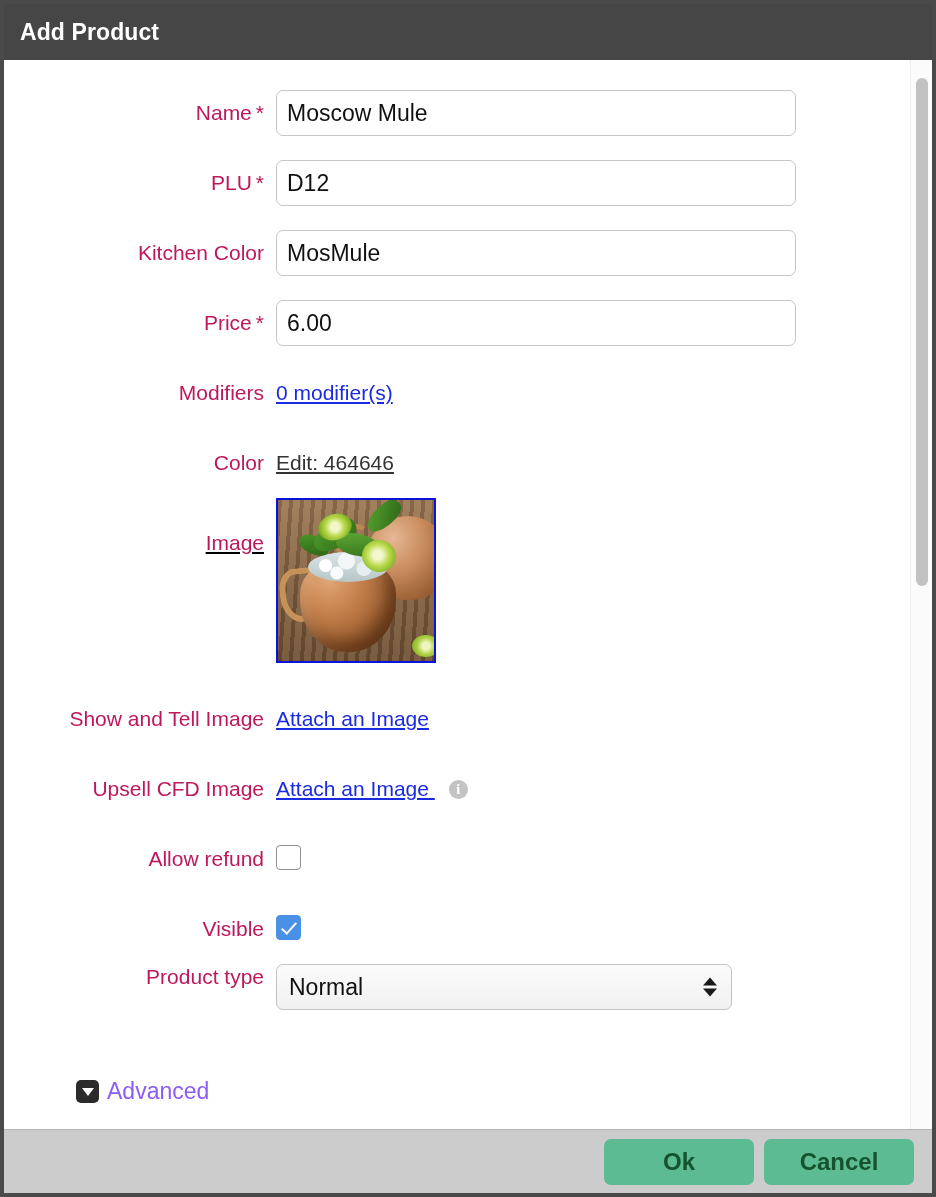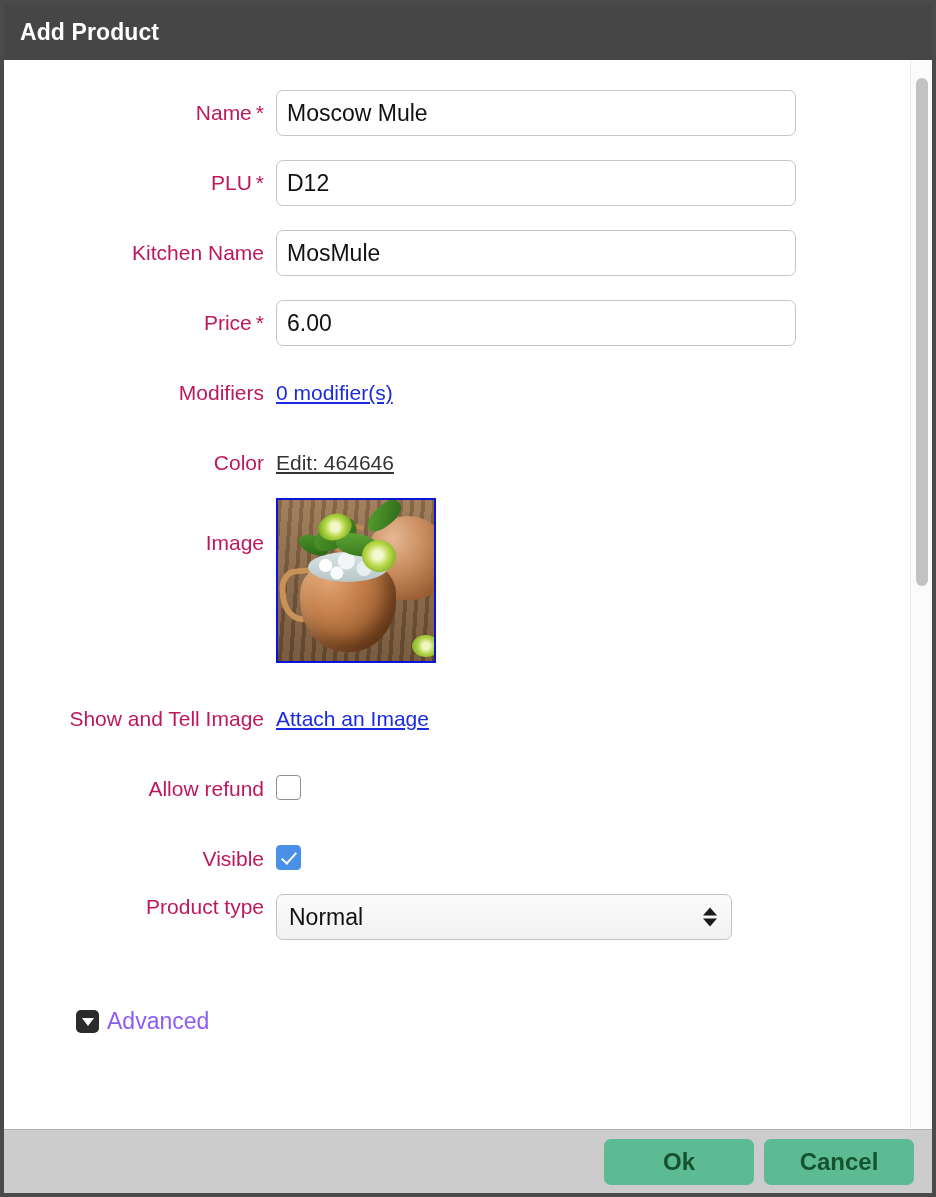--- a/index.html
+++ b/index.html
@@ -123,21 +123,21 @@
     font-size: 14px;
     font-weight: bold;
     line-height: 19px;
     text-align: center;
     vertical-align: 2px;
     margin-left: 14px;
     font-family: "Liberation Serif", serif;
   }
 
   
-  .row-image { align-items: flex-start; height: 186px; }
+  .row-image { align-items: flex-start; height: 186px; text-decoration: underline; }
   .row-image .label { padding-top: 32px; }
   .thumb {
     width: 160px;
     height: 165px;
     box-sizing: border-box;
     border: 2px solid #0a14d8;
     overflow: hidden;
     position: relative;
     background: #8a6a4a;
   }
@@ -419,21 +419,21 @@
       </div>
 
       <div class="row row-input">
         <div class="label"><span>PLU</span><span class="req">*</span></div>
         <div class="field">
           <input class="text-input" type="text" value="D12" style="">
         </div>
       </div>
 
       <div class="row row-input">
-        <div class="label">Kitchen Name</div>
+        <div class="label">Kitchen Color</div>
         <div class="field">
           <input class="text-input" type="text" value="MosMule" style="">
         </div>
       </div>
 
       <div class="row row-input">
         <div class="label"><span>Price</span><span class="req">*</span></div>
         <div class="field">
           <input class="text-input" type="text" value="6.00" style="">
         </div>
@@ -474,20 +474,26 @@
         </div>
       </div>
 
       <div class="row row-link">
         <div class="label">Show and Tell Image</div>
         <div class="field">
           <span class="link">Attach an Image</span>
         </div>
       </div>
 
+      <div class="row row-link">
+        <div class="label">Upsell CFD Image</div>
+        <div class="field">
+          <span class="link">Attach an Image </span><span class="info-icon">i</span>
+        </div>
+      </div>
 
       <div class="row row-check">
         <div class="label">Allow refund</div>
         <div class="field">
           <span class="checkbox"></span>
         </div>
       </div>
 
       <div class="row row-check">
         <div class="label">Visible</div>

